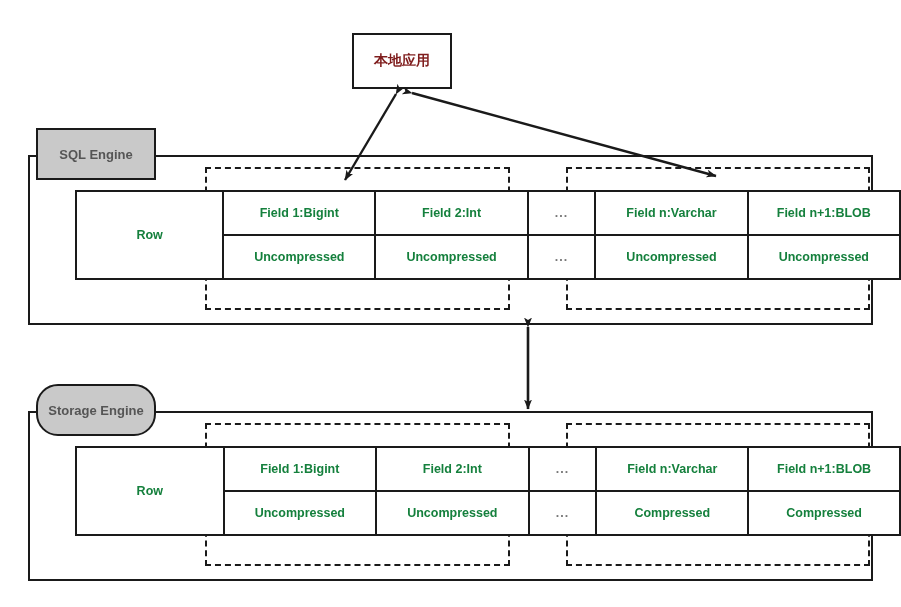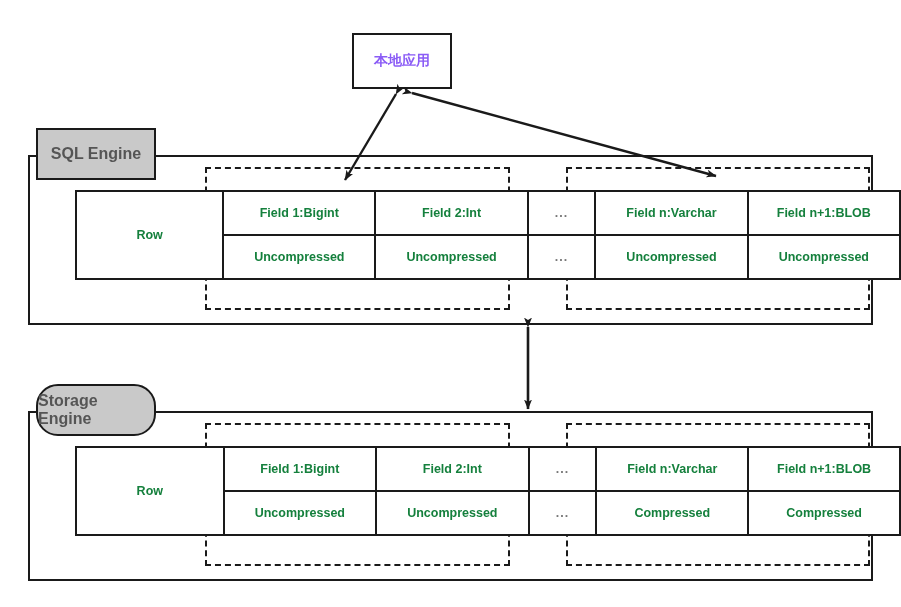--- a/index.html
+++ b/index.html
@@ -26,21 +26,21 @@
   .app-box {
     left: 352px; top: 33px;
     width: 100px; height: 56px;
     border: 2px solid #1a1a1a;
     background: #ffffff;
     display: flex;
     align-items: center;
     justify-content: center;
     font-size: 14px;
     font-weight: bold;
-    color: #8b5cf6;
+    color: #7f1d1d;
     z-index: 6;
   }
 
   
   .engine {
     border: 2px solid #1a1a1a;
     background: #ffffff;
     left: 28px;
     width: 845px;
   }
@@ -49,21 +49,21 @@
 
   
   .engine-label {
     left: 36px;
     width: 120px; height: 52px;
     background: #c9c9c9;
     border: 2px solid #1a1a1a;
     display: flex;
     align-items: center;
     justify-content: center;
-    font-size: 16px;
+    font-size: 13px;
     font-weight: bold;
     color: #555555;
     z-index: 5;
   }
   .label-sql   { top: 128px; }
   .label-store { top: 384px; border-radius: 22px; }
 
   
   .dashed-group {
     border: 2px dashed #1a1a1a;

